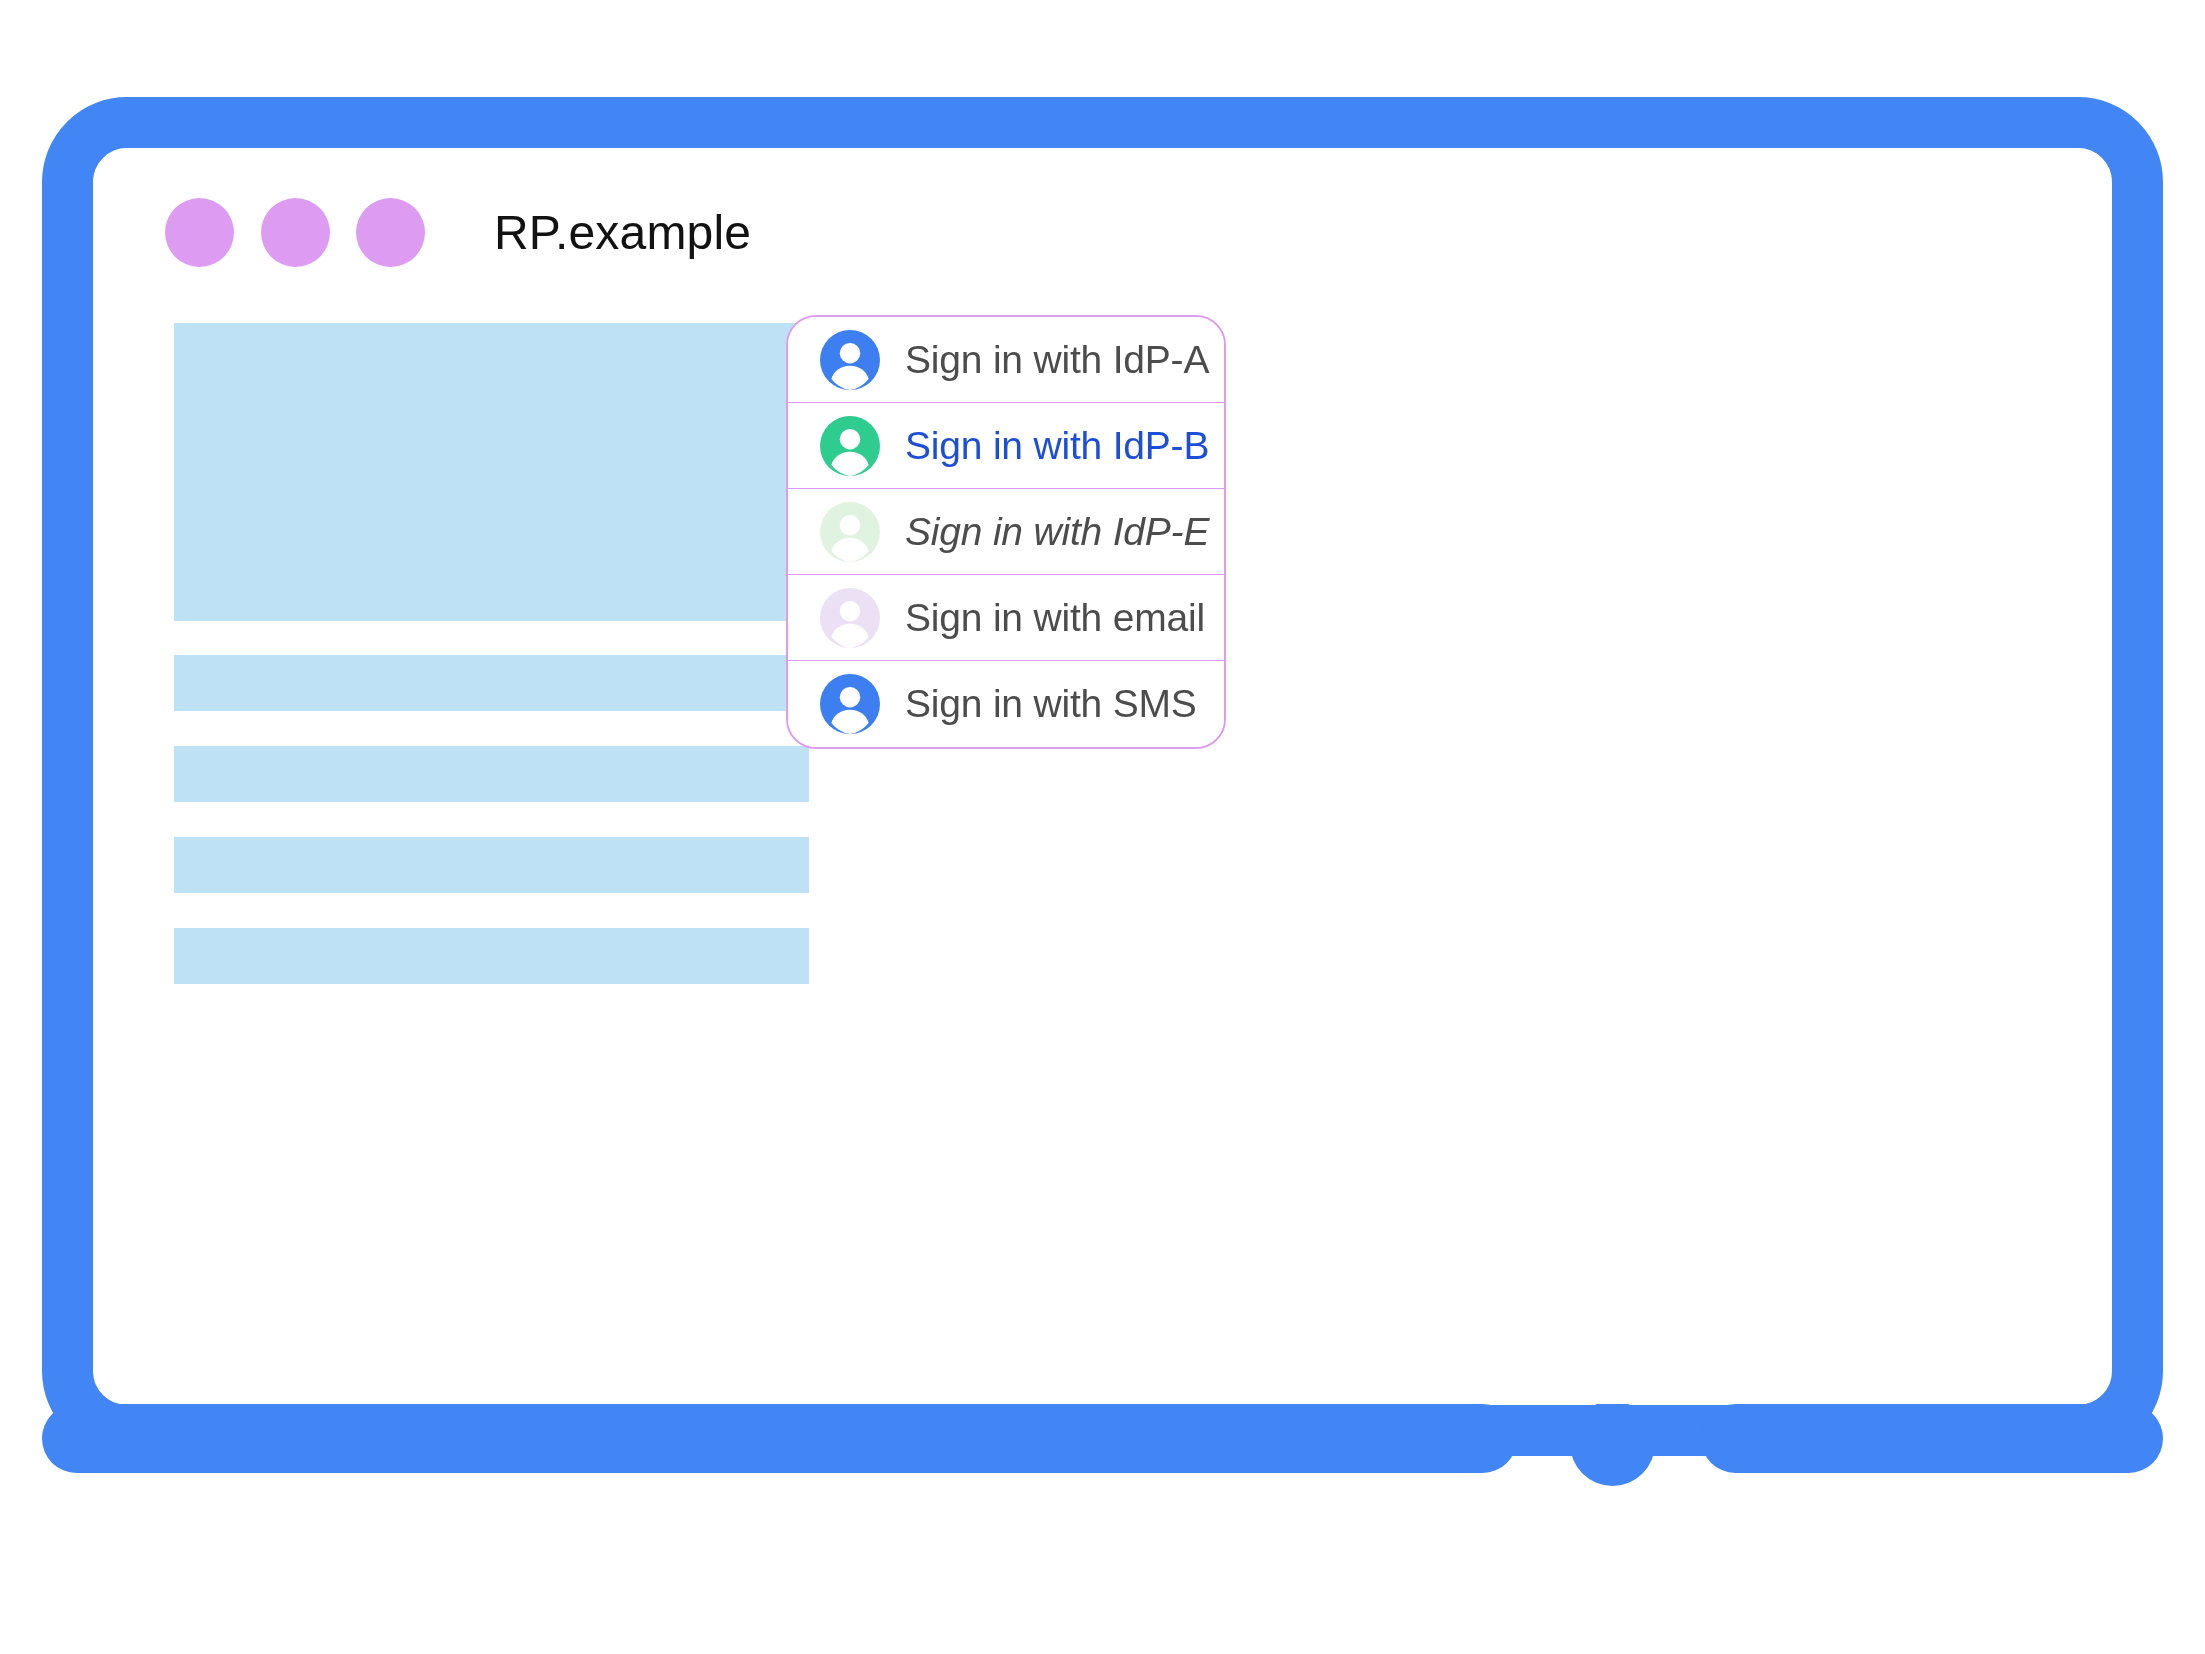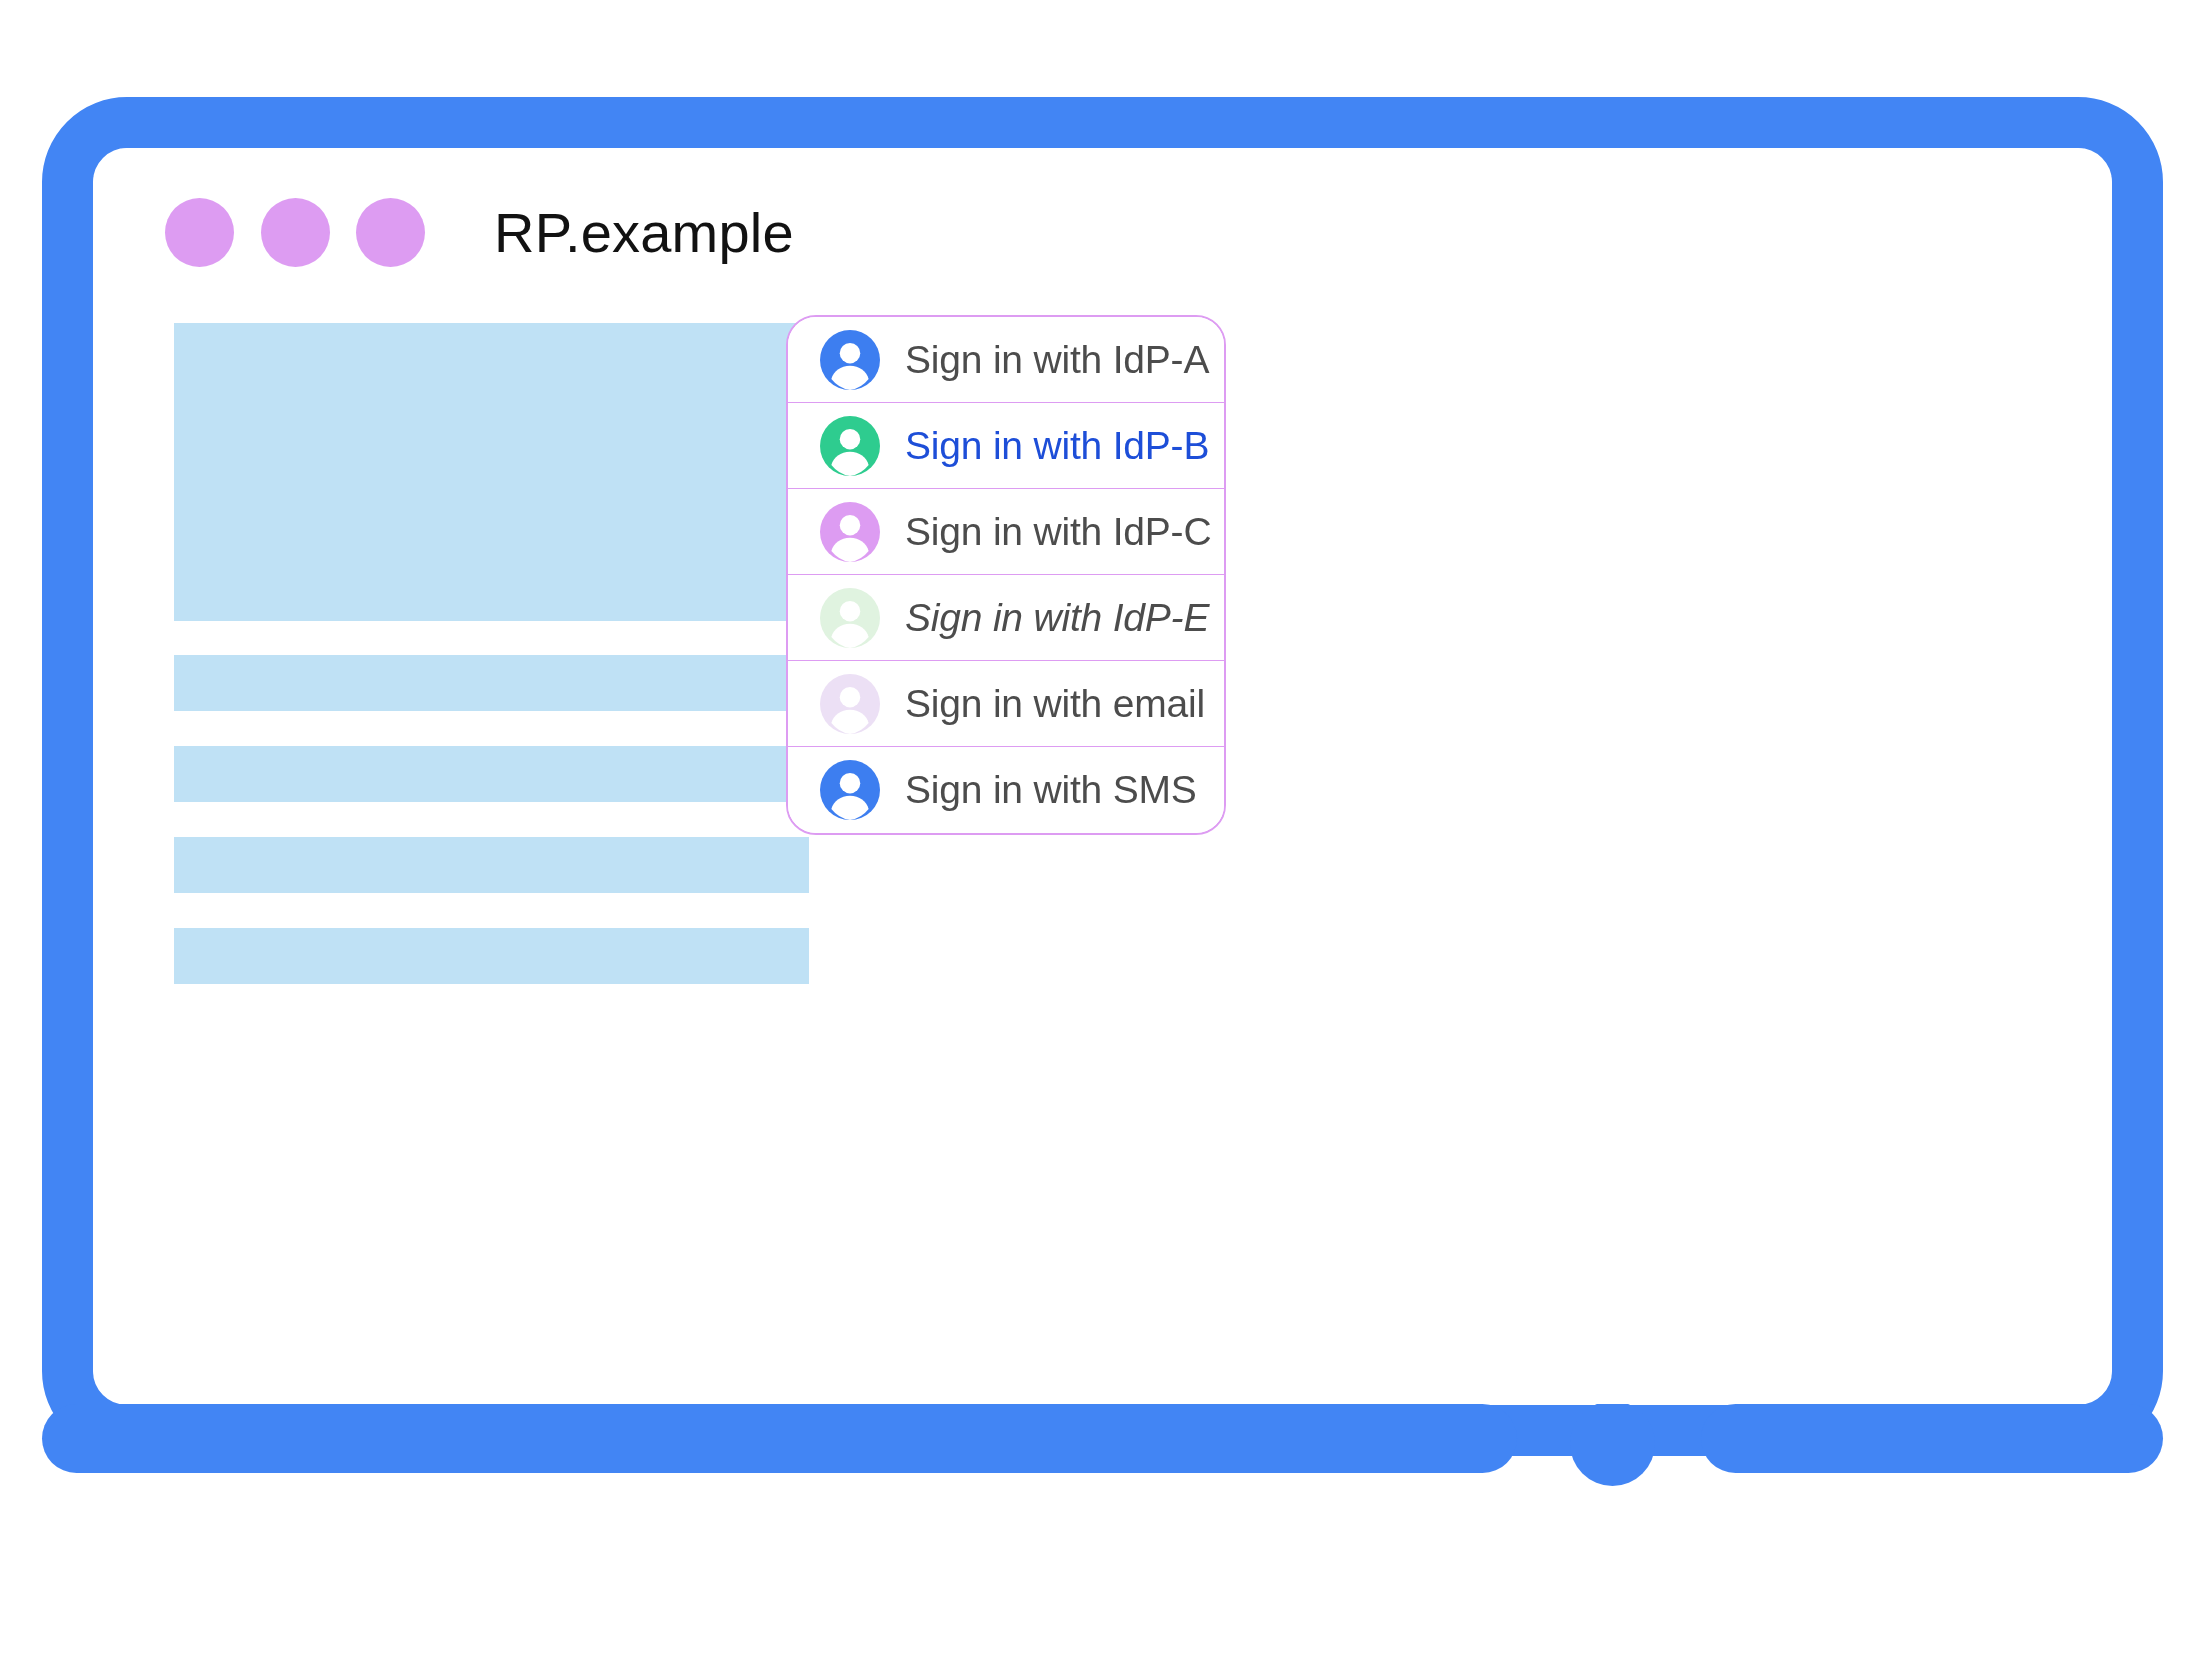--- a/index.html
+++ b/index.html
@@ -85,21 +85,21 @@
     gap: 26.5px;
   }
   .dot {
     width: 69px;
     height: 69px;
     border-radius: 50%;
     background: #dd9cf2;
   }
   .site-title {
     margin-left: 69px;
-    font-size: 56px;
+    font-size: 48px;
     color: #121212;
     letter-spacing: 0.2px;
     white-space: nowrap;
   }
 
   
   .content {
     position: absolute;
     left: 81px;
     top: 175px;
@@ -193,30 +193,20 @@
         <div class="idp-row" style="border-bottom-color: rgb(221, 156, 242);">
           <span class="avatar">
             <svg viewBox="0 0 48 48" xmlns="http://www.w3.org/2000/svg">
               <circle cx="24" cy="24" r="24" fill="#2ecc8f"></circle>
               <circle cx="24" cy="18.5" r="8.2" fill="#ffffff"></circle>
               <path d="M24 28.5c-7.4 0-13.4 4.6-14.9 10.6A24 24 0 0 0 24 48a24 24 0 0 0 14.9-8.9C37.4 33.1 31.4 28.5 24 28.5z" fill="#ffffff"></path>
             </svg>
           </span>
           <span class="idp-label" style="color: #1d4ed8;">Sign in with IdP-B</span>
         </div>
-        <div class="idp-row" style="border-bottom-color: rgb(221, 156, 242);">
-          <span class="avatar">
-            <svg viewBox="0 0 48 48" xmlns="http://www.w3.org/2000/svg">
-              <circle cx="24" cy="24" r="24" fill="#dd9cf2"></circle>
-              <circle cx="24" cy="18.5" r="8.2" fill="#ffffff"></circle>
-              <path d="M24 28.5c-7.4 0-13.4 4.6-14.9 10.6A24 24 0 0 0 24 48a24 24 0 0 0 14.9-8.9C37.4 33.1 31.4 28.5 24 28.5z" fill="#ffffff"></path>
-            </svg>
-          </span>
-          <span class="idp-label" style="color: rgb(76, 76, 76);">Sign in with IdP-C</span>
-        </div>
         <div class="idp-row" style="border-bottom-color: rgb(221, 156, 242); font-style: italic;">
           <span class="avatar">
             <svg viewBox="0 0 48 48" xmlns="http://www.w3.org/2000/svg">
               <circle cx="24" cy="24" r="24" fill="#e0f3e0"></circle>
               <circle cx="24" cy="18.5" r="8.2" fill="#ffffff"></circle>
               <path d="M24 28.5c-7.4 0-13.4 4.6-14.9 10.6A24 24 0 0 0 24 48a24 24 0 0 0 14.9-8.9C37.4 33.1 31.4 28.5 24 28.5z" fill="#ffffff"></path>
             </svg>
           </span>
           <span class="idp-label" style="color: rgb(76, 76, 76);">Sign in with IdP-E</span>
         </div>

